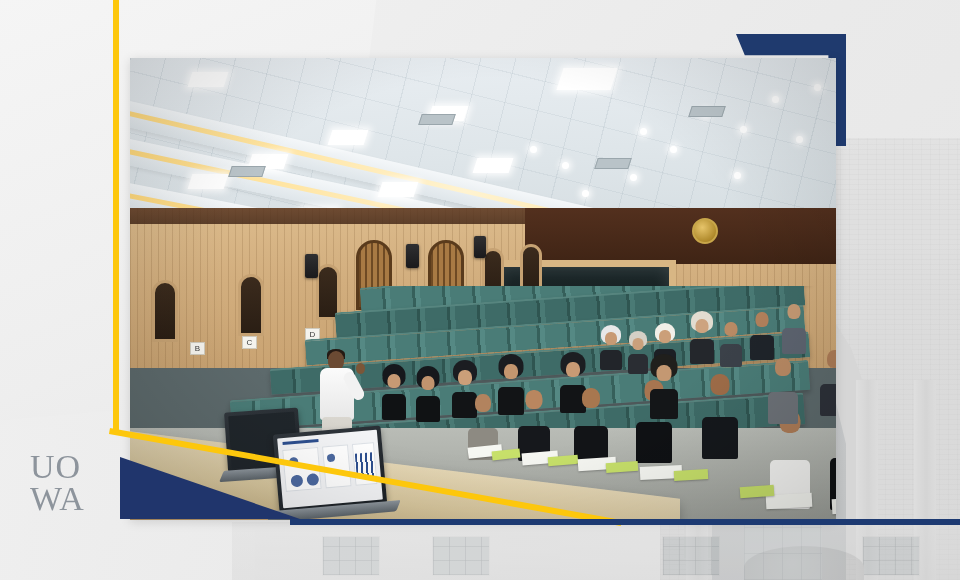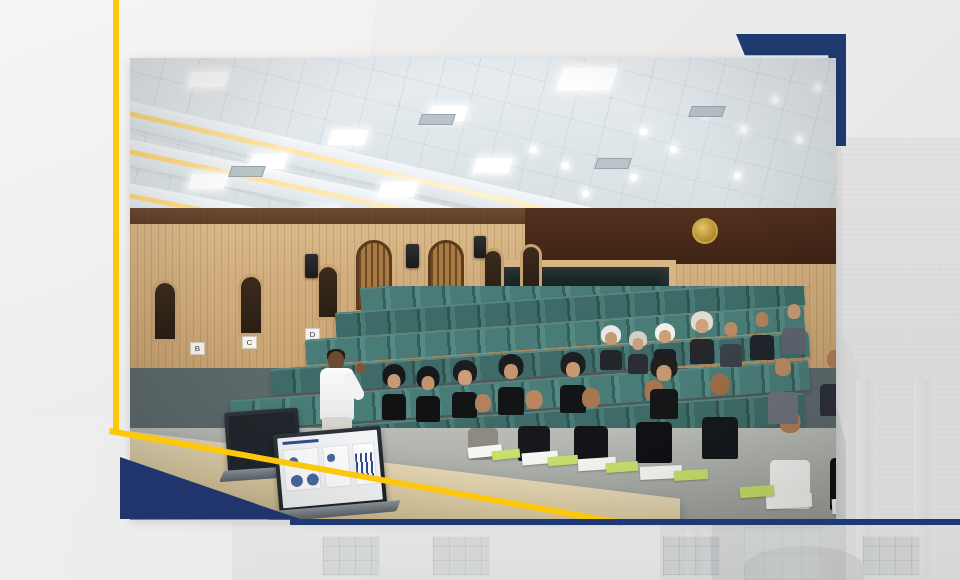--- a/index.html
+++ b/index.html
@@ -746,14 +746,18 @@
       <div class="base"></div>
     </div>
 
     <div class="photo-vignette"></div>
   </div>
 
   <div class="navy-triangle"></div>
   <div class="yellow-line vert"></div>
   <div class="yellow-line diag"></div>
 
+  <div class="logo">
+    <span class="ln ln1">UO</span>
+    <span class="ln ln2">WA</span>
+  </div>
 
 </div>
 
 </body></html>

